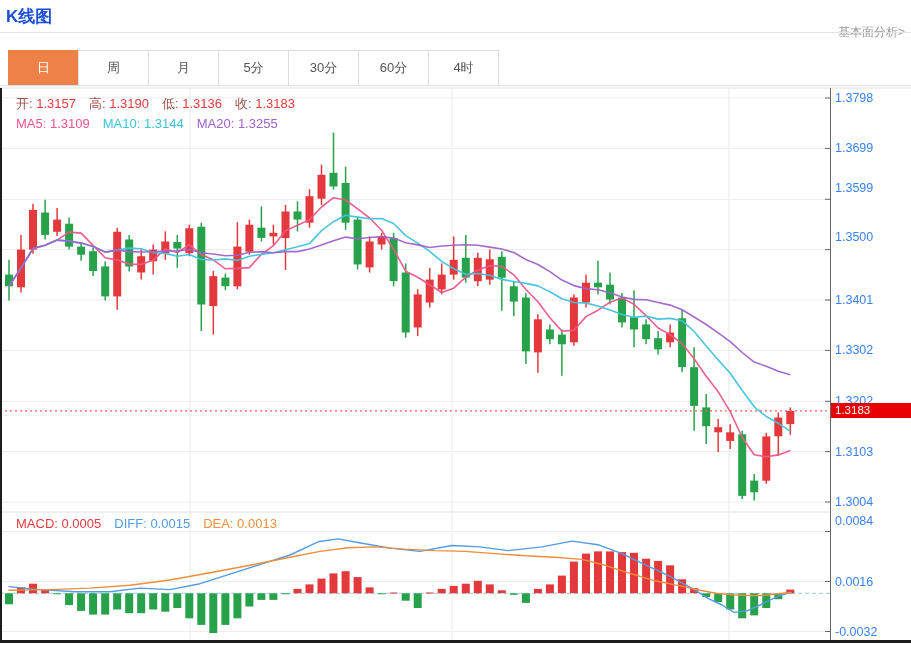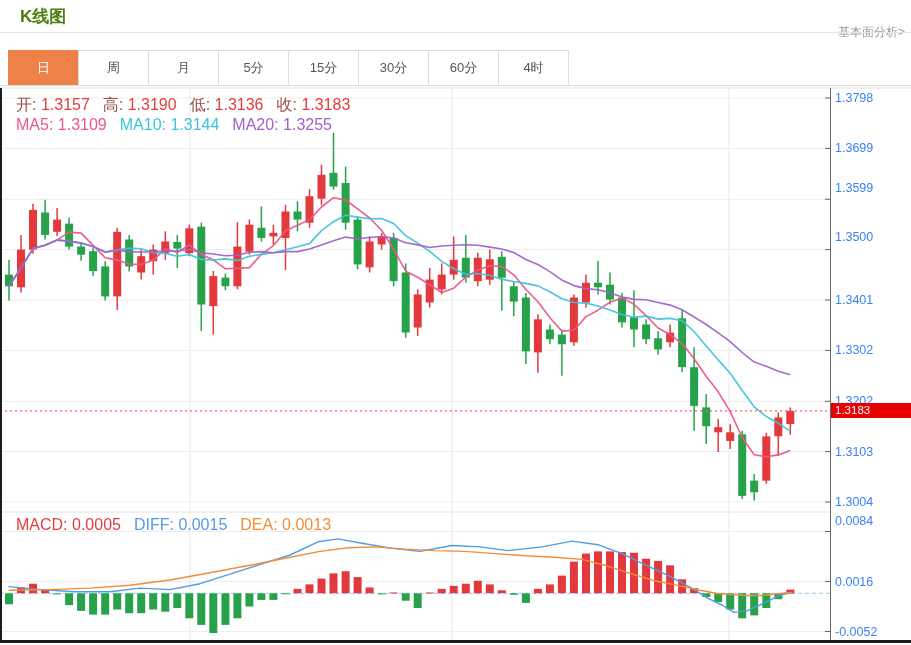--- a/index.html
+++ b/index.html
@@ -1,29 +1,29 @@
 <!DOCTYPE html>
 <html><head>
 <meta charset="utf-8">
 <style>
   html,body{margin:0;padding:0;background:#fff;}
   #app{position:relative;width:911px;height:645px;background:#fff;overflow:hidden;
        font-family:"Liberation Sans","DejaVu Sans",sans-serif;}
   .abs{position:absolute;}
-  #page-title{left:20px;top:5px;font-size:17px;font-weight:bold;color:#4d7c0f;}
+  #page-title{left:6px;top:5px;font-size:17px;font-weight:bold;color:#1d4ed8;}
   #fund-link{right:6px;top:24px;font-size:12px;color:#999;cursor:pointer;}
   #top-divider{left:0;top:32px;width:911px;height:1px;background:#e5e5e5;}
   #tabs{left:8px;top:50px;display:flex;}
   .tab{width:69px;height:34px;line-height:34px;text-align:center;font-size:13px;color:#555;
        background:#fff;border:1px solid #ddd;margin-left:-1px;cursor:pointer;box-sizing:content-box;}
   .tab:first-child{margin-left:0;}
   .tab.active{color:#fff;font-weight:normal;}
   #tab-underline{left:0;top:85px;width:911px;height:1px;background:#ddd;}
   #chart-svg{left:0;top:0;width:911px;height:645px;}
-  .legend{font-size:16px;white-space:nowrap;}
+  .legend{font-size:13px;white-space:nowrap;}
   #legend-ohlc{left:16px;top:95px;}
   #legend-ma{left:16px;top:116px;}
   #legend-macd{left:16px;top:516px;}
   .lg-item{margin-right:13px;}
   .axis-label{position:absolute;left:835px;width:72px;font-size:12.5px;color:#3b82f6;line-height:14px;}
   #price-badge{left:831px;top:402px;width:76px;height:15px;background:#e60000;color:#fff;
                font-size:11.5px;line-height:15px;padding-left:4px;}
   #left-edge{left:0;top:88px;width:2px;height:553px;background:#1c1c1c;}
   #bottom-edge{left:0;top:640px;width:911px;height:3px;background:#1c1c1c;}
 </style>
@@ -33,21 +33,20 @@
 <div id="app">
   <div id="page-title" class="abs">K线图</div>
   <div id="fund-link" class="abs">基本面分析&gt;</div>
   <div id="top-divider" class="abs"></div>
 
   <div id="tabs" class="abs">
       <div class="tab active" style="background: rgb(238, 129, 71); border-color: rgb(238, 129, 71);">日</div>
       <div class="tab">周</div>
       <div class="tab">月</div>
       <div class="tab">5分</div>
-      <div class="tab">15分</div>
       <div class="tab">30分</div>
       <div class="tab">60分</div>
       <div class="tab">4时</div>
     </div>
   <div id="tab-underline" class="abs"></div>
 
   <svg id="chart-svg" class="abs" xmlns="http://www.w3.org/2000/svg" viewBox="0 0 911 645">
       <line x1="0" y1="88" x2="911" y2="88" stroke="#e0e0e0" stroke-width="1"></line>
       <line x1="0" y1="512" x2="830" y2="512" stroke="#e0e0e0" stroke-width="1"></line>
       <g>
@@ -311,19 +310,19 @@
       <div class="axis-label" style="top: 141.373px;">1.3699</div>
       <div class="axis-label" style="top: 181px;">1.3599</div>
       <div class="axis-label" style="top: 230px;">1.3500</div>
       <div class="axis-label" style="top: 293px;">1.3401</div>
       <div class="axis-label" style="top: 343.373px;">1.3302</div>
       <div class="axis-label" style="top: 394.254px; text-decoration: underline;">1.3202</div>
       <div class="axis-label" style="top: 444.627px;">1.3103</div>
       <div class="axis-label" style="top: 495px;">1.3004</div>
       <div class="axis-label" style="top: 514px;">0.0084</div>
       <div class="axis-label" style="top: 574.5px;">0.0016</div>
-      <div class="axis-label" style="top: 624.5px;">-0.0052</div>
+      <div class="axis-label" style="top: 624.5px;">-0.0032</div>
     </div>
 
   <div id="price-badge" class="abs" style="background: rgb(230, 0, 0); top: 403px;">1.3183</div>
   <div id="left-edge" class="abs"></div>
   <div id="bottom-edge" class="abs"></div>
 </div>
 
 </body></html>

